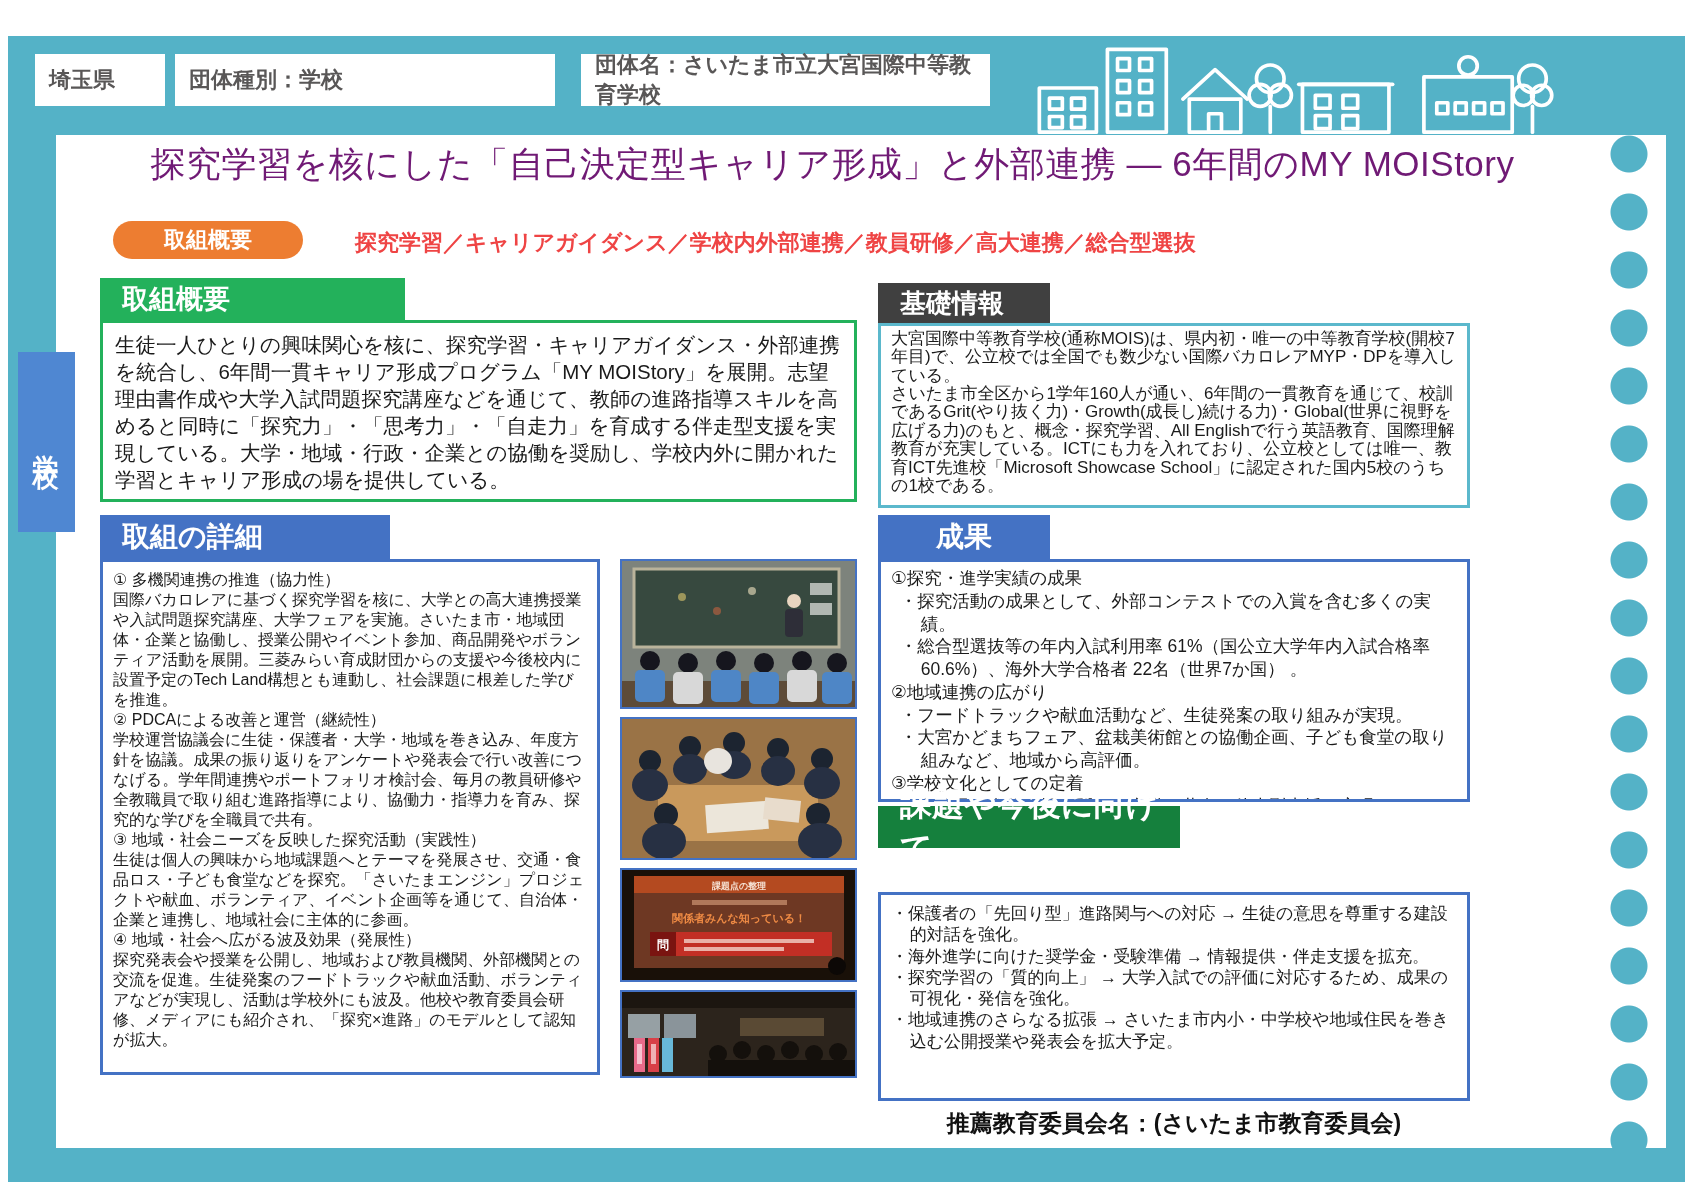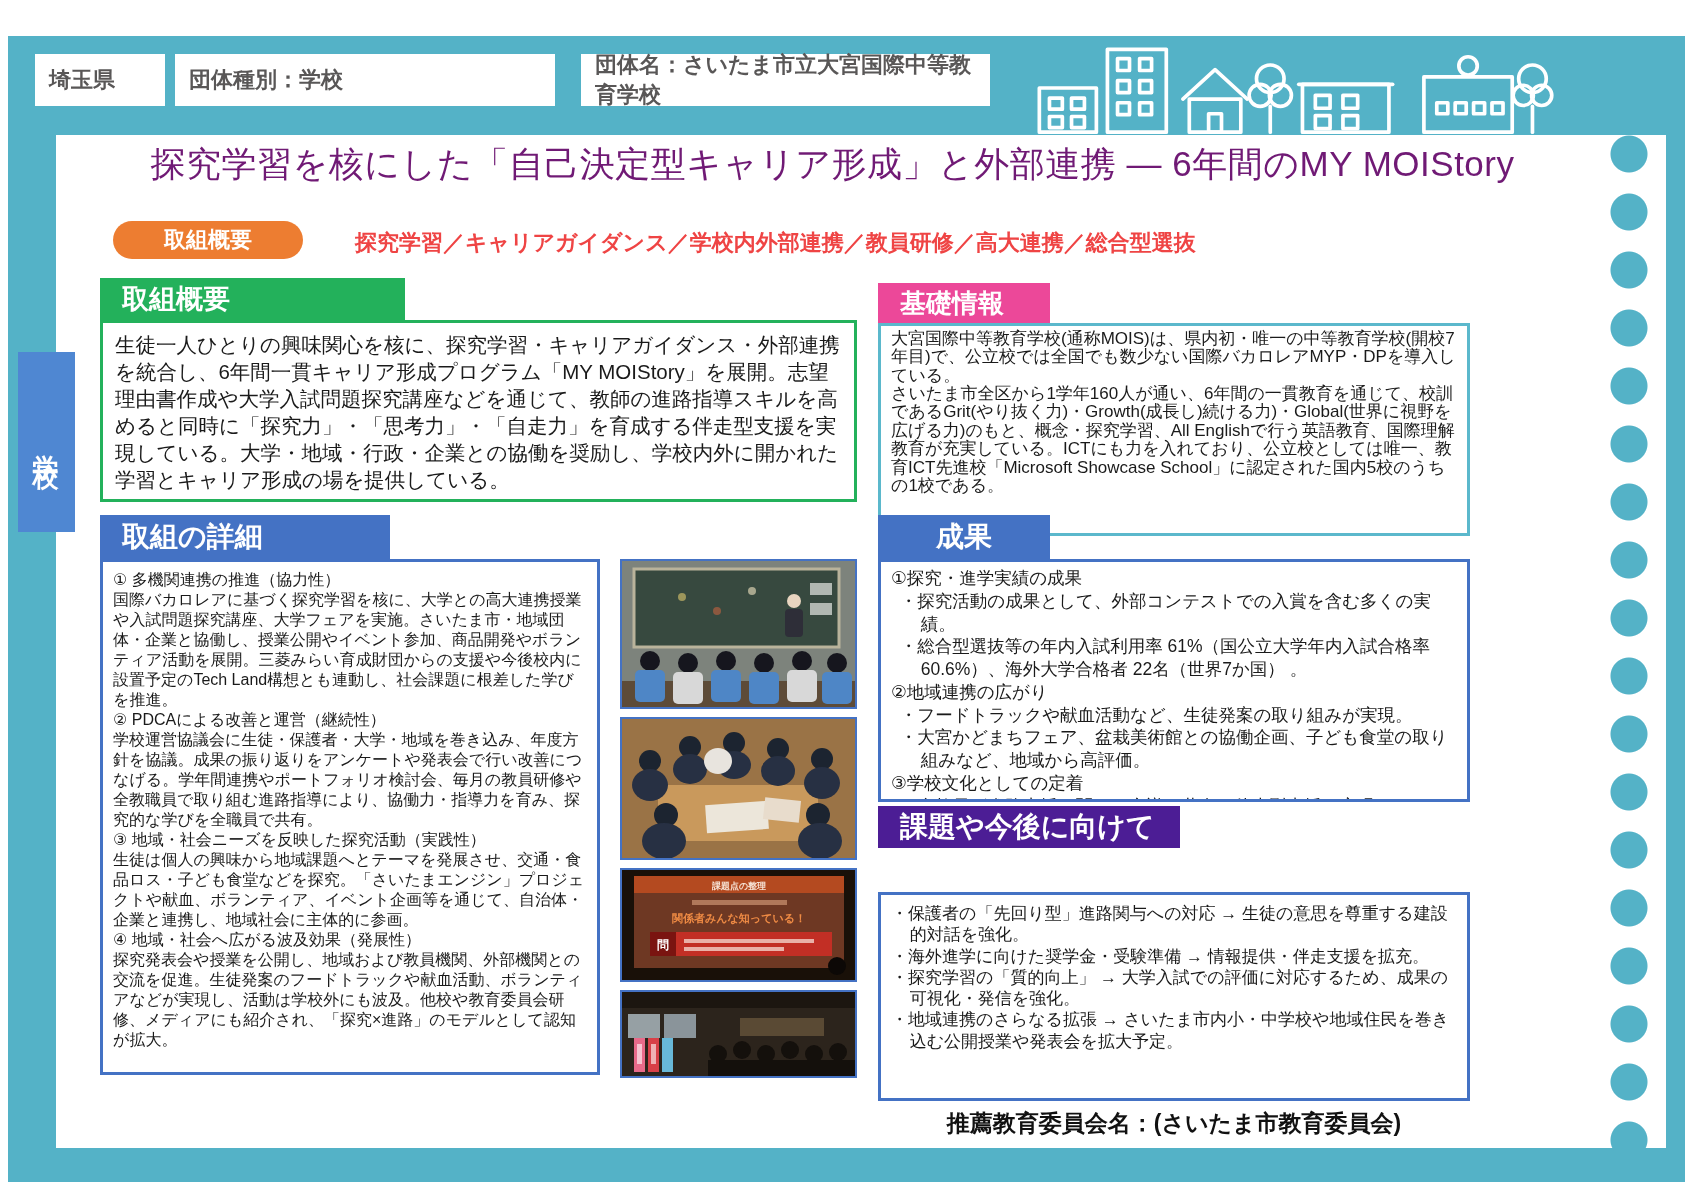--- a/index.html
+++ b/index.html
@@ -34,29 +34,29 @@
   .kw-pill{position:absolute;left:113px;top:221px;width:190px;height:38px;border-radius:19px;
         background:#ed7d31;color:#fff;font-weight:bold;font-size:22px;
         display:flex;align-items:center;justify-content:center;}
   .kw-text{position:absolute;left:355px;top:228px;width:1100px;color:#ef4444;
         font-weight:bold;font-size:22px;}
   
   .sec-head{position:absolute;color:#fff;font-weight:bold;display:flex;align-items:center;
         padding-left:22px;box-sizing:border-box;}
   .sec-head.center{justify-content:center;padding-left:0;}
   .h-overview{left:100px;top:278px;width:305px;height:42px;background:#23b15b;font-size:27px;}
-  .h-basic{left:878px;top:283px;width:172px;height:40px;background:#ec4899;font-size:26px;}
+  .h-basic{left:878px;top:283px;width:172px;height:40px;background:#404040;font-size:26px;}
   .h-details{left:100px;top:515px;width:290px;height:44px;background:#4472c4;font-size:28px;}
   .h-results{left:878px;top:515px;width:172px;height:44px;background:#4472c4;font-size:28px;}
-  .h-future{left:878px;top:806px;width:302px;height:42px;background:#4c1d95;font-size:28px;}
+  .h-future{left:878px;top:806px;width:302px;height:42px;background:#15803d;font-size:32px;}
   
   .sec-box{position:absolute;background:#fff;box-sizing:border-box;overflow:hidden;}
   .b-overview{left:100px;top:320px;width:757px;height:182px;border:3px solid #23b15b;
         padding:8px 12px;font-size:20.5px;line-height:1.32;}
-  .b-basic{left:878px;top:323px;width:592px;height:213px;border:3px solid #5bb8cc;
+  .b-basic{left:878px;top:323px;width:592px;height:185px;border:3px solid #5bb8cc;
         padding:4px 10px;font-size:17px;line-height:1.08;}
   .b-details{left:100px;top:559px;width:500px;height:516px;border:3px solid #4472c4;
         padding:8px 10px;font-size:16px;line-height:1.25;}
   .b-results{left:878px;top:559px;width:592px;height:243px;border:3px solid #4472c4;
         padding:5px 10px;font-size:17.5px;line-height:1.3;}
   .b-future{left:878px;top:892px;width:592px;height:209px;border:3px solid #4472c4;
         padding:8px 10px;font-size:17px;line-height:1.25;}
   .b-results .bullet{padding-left:1.7em;text-indent:-1.2em;}
   .b-future .bullet{padding-left:1.1em;text-indent:-1.1em;}
   

